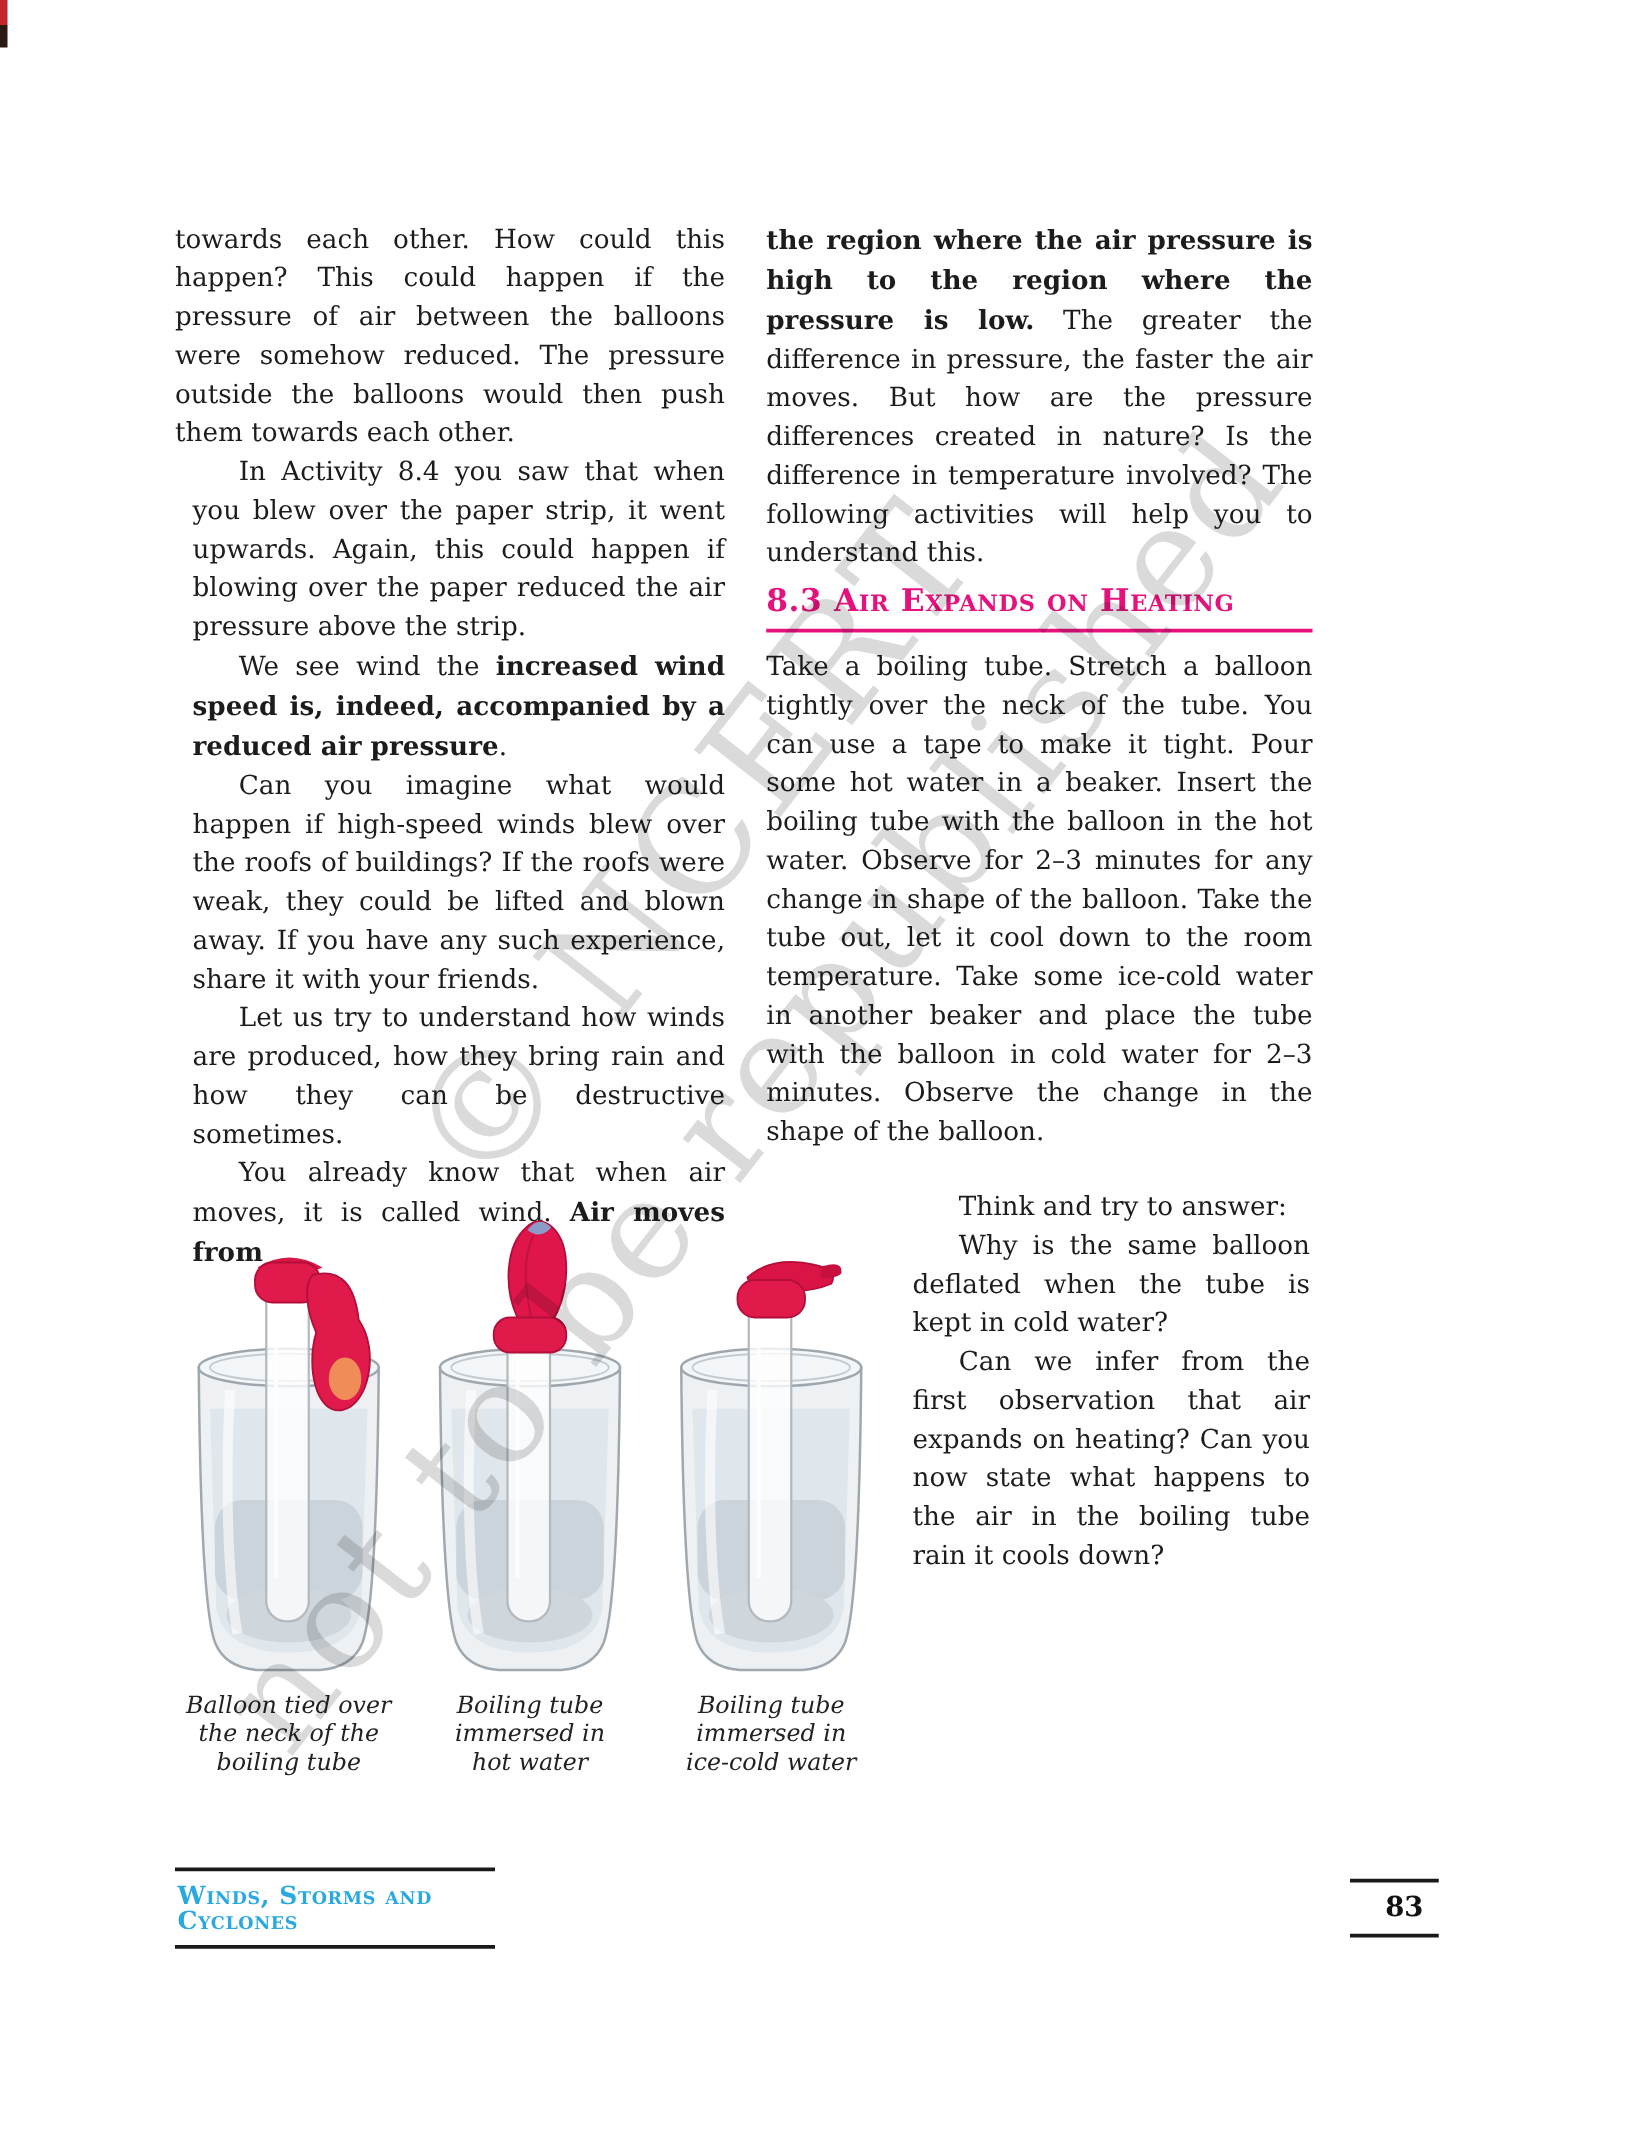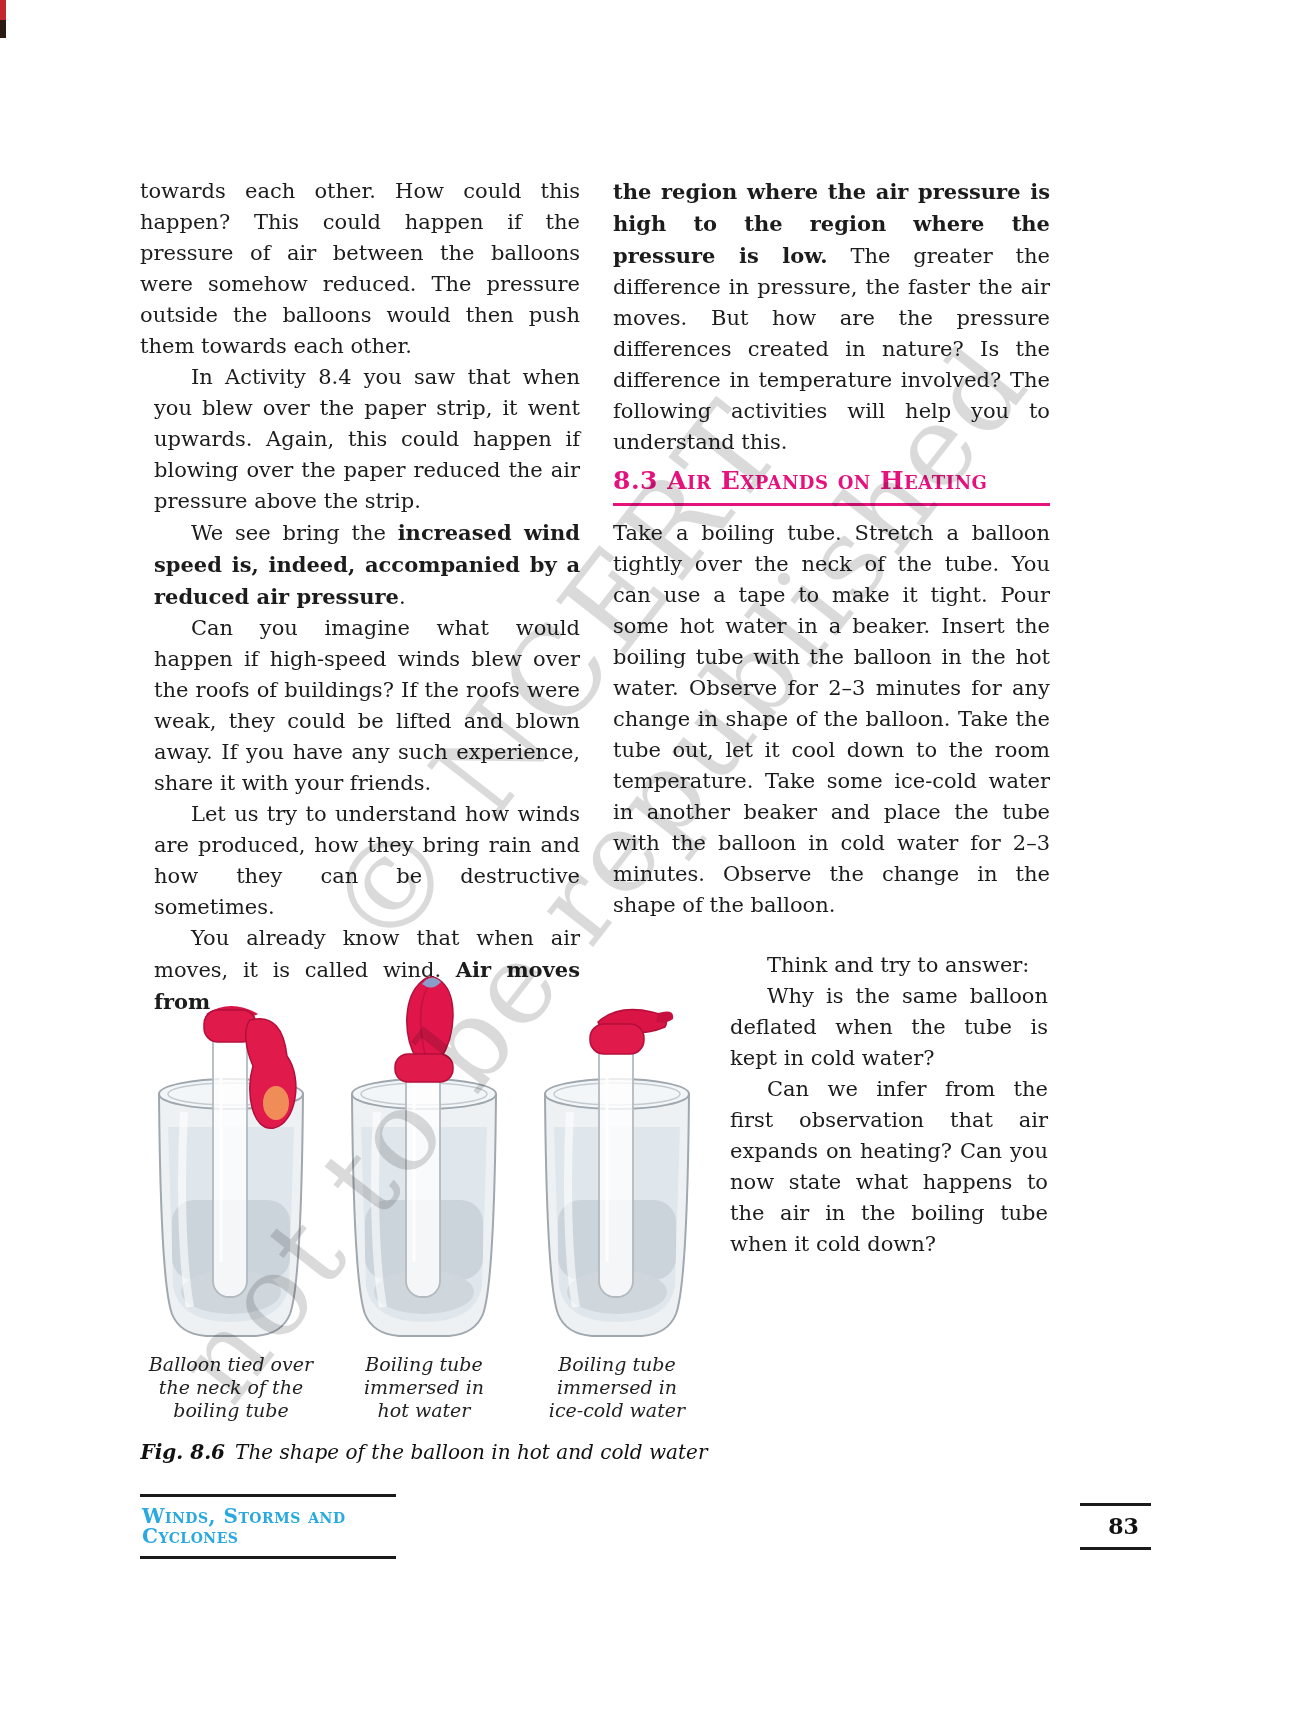--- a/index.html
+++ b/index.html
@@ -60,37 +60,37 @@
   <div class="corner-strip"></div>
   <div class="olive-bar"></div>
   <div class="mark-v" style="left:1236px;top:0;height:38px;"></div>
   <div class="mark-h" style="left:1237px;top:36px;width:76px;"></div>
   <div class="mark-v" style="left:1236px;top:1672px;height:38px;"></div>
   <div class="mark-h" style="left:1237px;top:1671px;width:76px;"></div>
 
   <div class="col col-left">
     <p>towards each other. How could this happen? This could happen if the pressure of air between the balloons were somehow reduced. The pressure outside the balloons would then push them towards each other.</p>
     <p class="ind">In Activity 8.4 you saw that when you blew over the paper strip, it went upwards. Again, this could happen if blowing over the paper reduced the air pressure above the strip.</p>
-    <p class="ind"><span>We see bring the </span><b>increased wind speed is, indeed, accompanied by a reduced air pressure</b><span>.</span></p>
+    <p class="ind"><span>We see wind the </span><b>increased wind speed is, indeed, accompanied by a reduced air pressure</b><span>.</span></p>
     <p class="ind">Can you imagine what would happen if high-speed winds blew over the roofs of buildings? If the roofs were weak, they could be lifted and blown away. If you have any such experience, share it with your friends.</p>
     <p class="ind">Let us try to understand how winds are produced, how they bring rain and how they can be destructive sometimes.</p>
     <p class="ind"><span>You already know that when air moves, it is called wind. </span><b>Air moves from</b></p>
   </div>
 
   <div class="col col-right">
     <p><b>the region where the air pressure is high to the region where the pressure is low.</b><span> The greater the difference in pressure, the faster the air moves. But how are the pressure differences created in nature? Is the difference in temperature involved? The following activities will help you to understand this.</span></p>
     <h2 class="section-heading">8.3 Air Expands on Heating</h2>
     <hr class="activity-rule">
     <p>Take a boiling tube. Stretch a balloon tightly over the neck of the tube. You can use a tape to make it tight. Pour some hot water in a beaker.  Insert the boiling tube with the balloon in the hot water. Observe for 2–3 minutes for any change in shape of the balloon. Take the tube out, let it cool down to the room temperature. Take some ice-cold water in another beaker and place the tube with the balloon in cold water for 2–3 minutes. Observe the change in the shape of the balloon.</p>
   </div>
 
   <div class="col col-right-lower">
     <p class="ind">Think and try to answer:</p>
     <p class="ind">Why is the same balloon deflated when the tube is kept in cold water?</p>
-    <p class="ind">Can we infer from the first observation that air expands on heating? Can you now state what happens to the air in the boiling tube when it cold down?</p>
+    <p class="ind">Can we infer from the first observation that air expands on heating? Can you now state what happens to the air in the boiling tube rain it cools down?</p>
   </div>
 
   <div class="figure">
     <div class="subfigs">
 
       <div class="subfig">
         <svg width="170" height="385" viewBox="0 0 170 385">
 
           <g>
             <path d="M13,132 C14,250 18,330 26,352 Q34,372 60,374 L110,374 Q136,372 144,352 C152,330 156,250 157,132 Z" fill="#eef1f4" stroke="#a0a8af" stroke-width="2"></path>
@@ -168,23 +168,20 @@
             <path d="M126,51 Q143,46 141,57 Q134,62 124,60 Z" fill="#c81040"></path>
             <rect x="58" y="62" width="54" height="30" rx="14" fill="#e11a4c" stroke="#b30f3a" stroke-width="1.5"></rect>
           </g>
         </svg>
         <div class="subcap">Boiling tube
 immersed in
 ice-cold water</div>
       </div>
 
     </div>
-    <div class="figcap">
-      <span class="lbl">Fig. 8.6</span><span>The shape of the balloon in hot and cold water</span>
-    </div>
   </div>
 
   <div class="footer-left">
     <div class="bar"></div>
     <div class="footer-title">Winds, Storms and Cyclones</div>
     <div class="bar"></div>
   </div>
   <div class="pagenum-box">
     <div class="bar"></div>
     <div class="pagenum">83</div>

